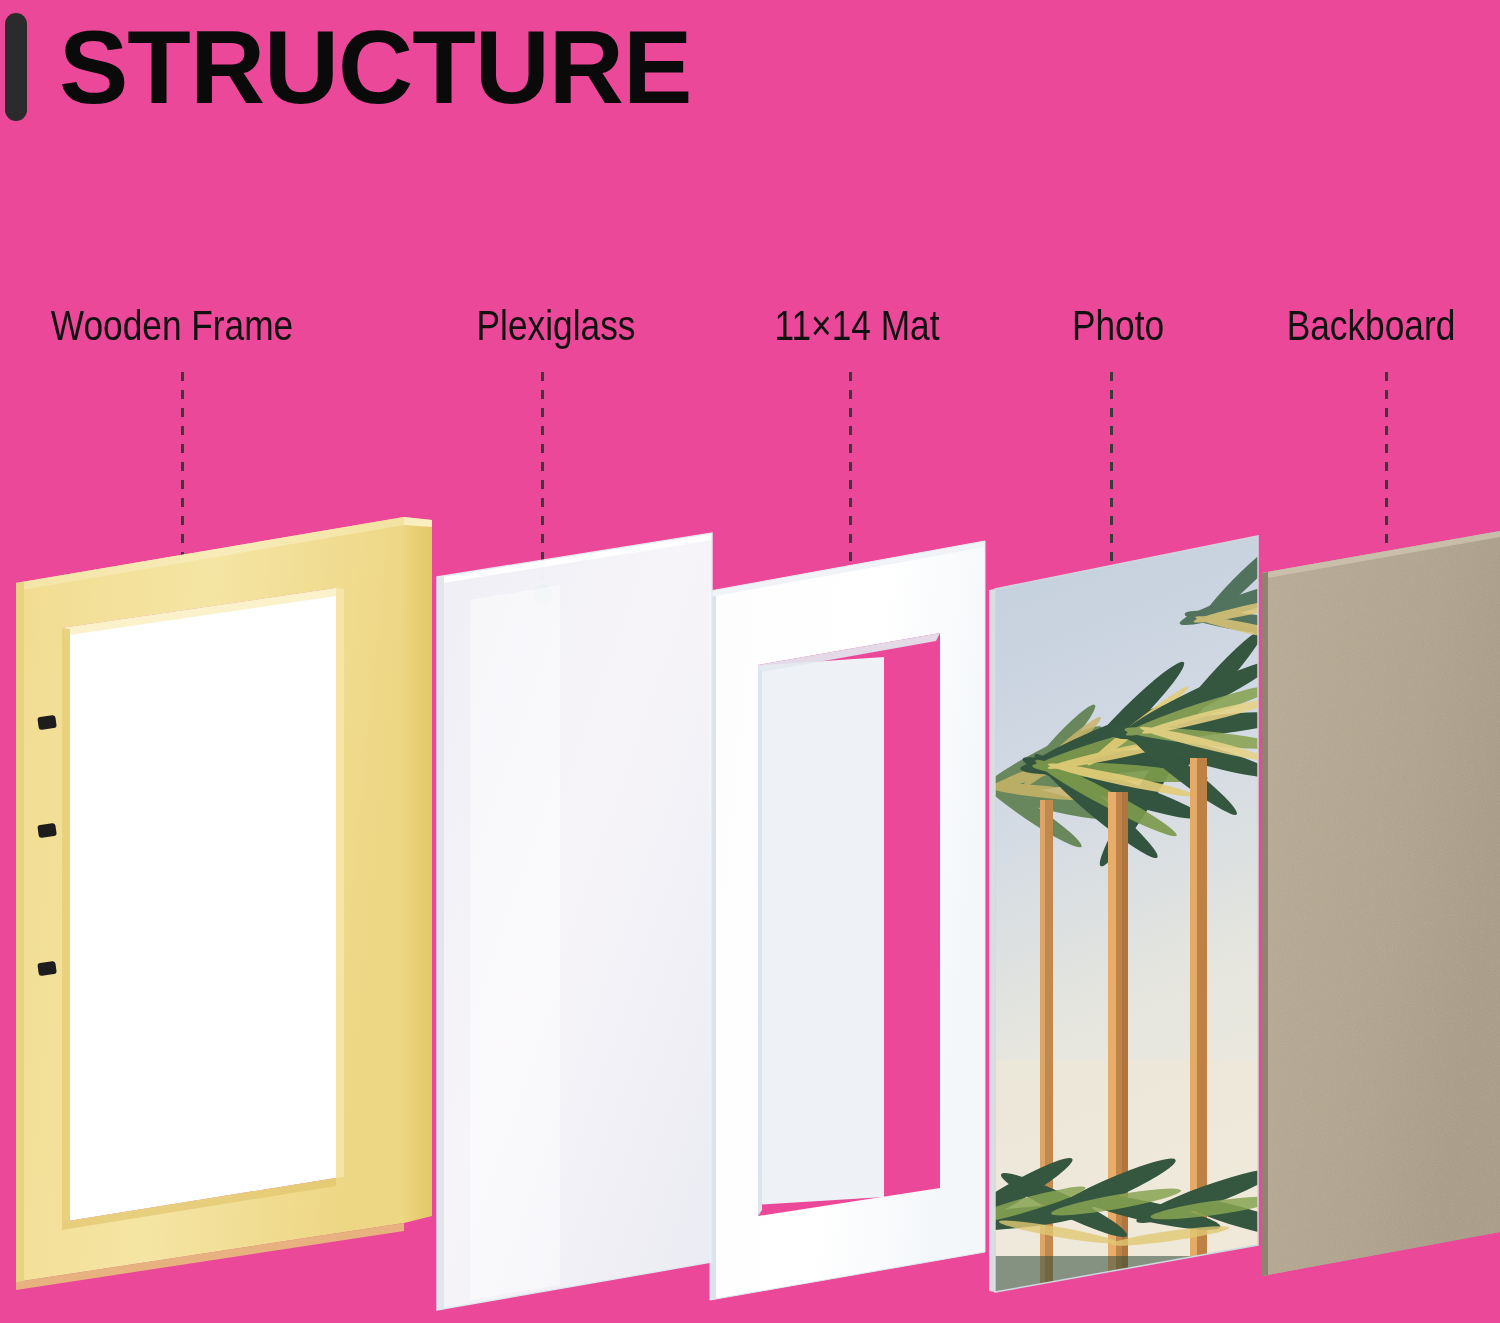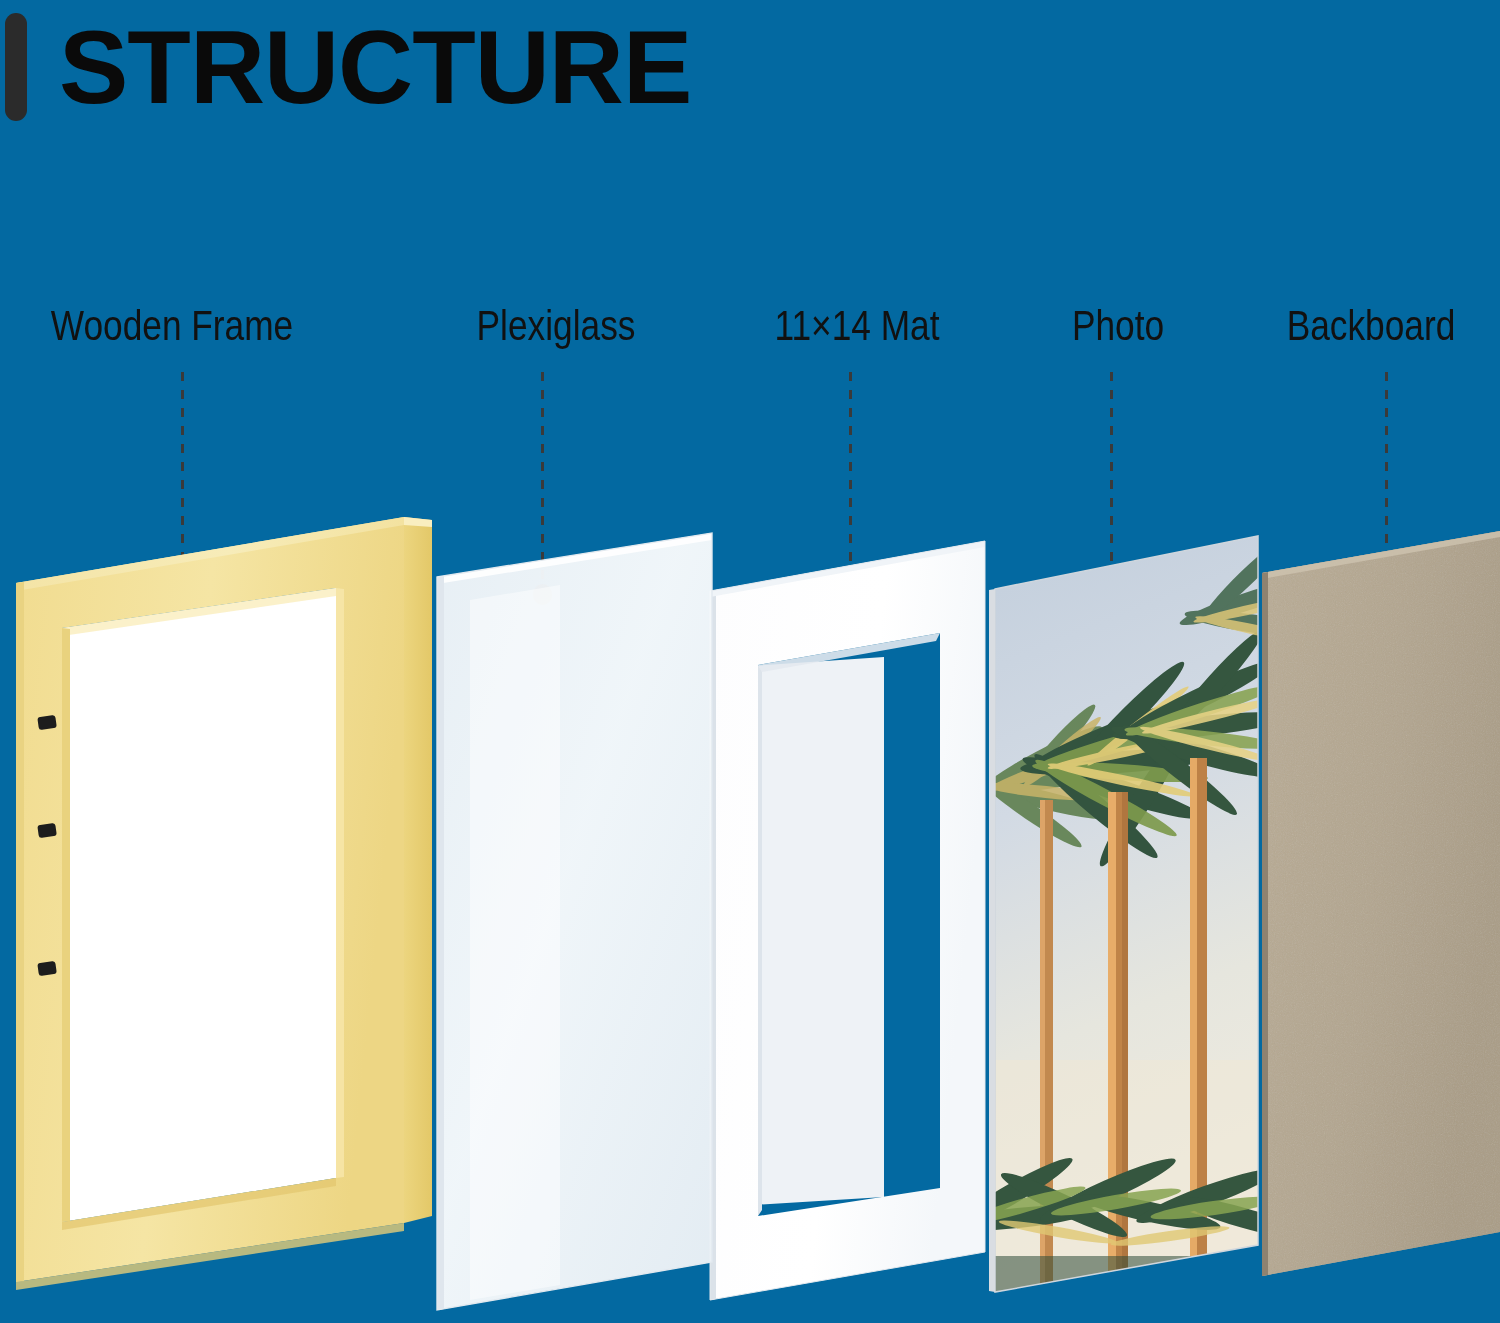--- a/index.html
+++ b/index.html
@@ -2,21 +2,21 @@
 <html><head>
 <meta charset="utf-8">
 <style>
   * { margin:0; padding:0; box-sizing:border-box; }
   html, body {
     width:1500px; height:1323px;
     background:#ffffff;
     font-family:"Liberation Sans", sans-serif;
     overflow:hidden;
   }
-  #root { position:relative; width:1500px; height:1323px; background:#0369a1;text-align:center; }
+  #root { position:relative; width:1500px; height:1323px; background:#ec4899;text-align:center; }
 
   
   .title-row { position:absolute; left:0; top:8px; height:118px; display:flex; align-items:center; }
   .title-bar {
     width:22px; height:108px; background:#2b2b2b;
     border-radius:11px; margin-left:5px; flex:none;
   }
   .title-text {
     font-family:"Liberation Sans", sans-serif;
     font-weight:bold; font-size:104px; line-height:104px;

